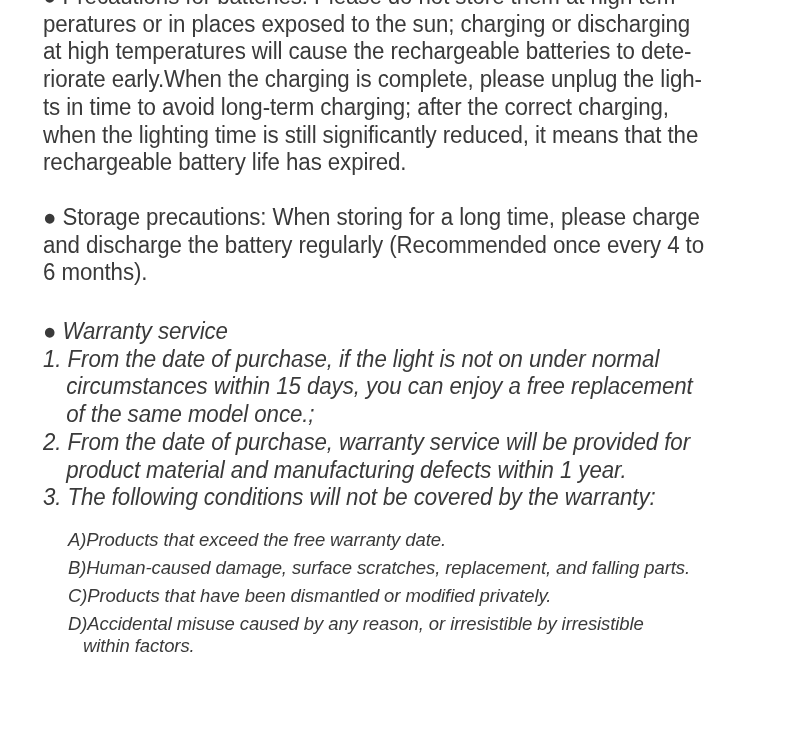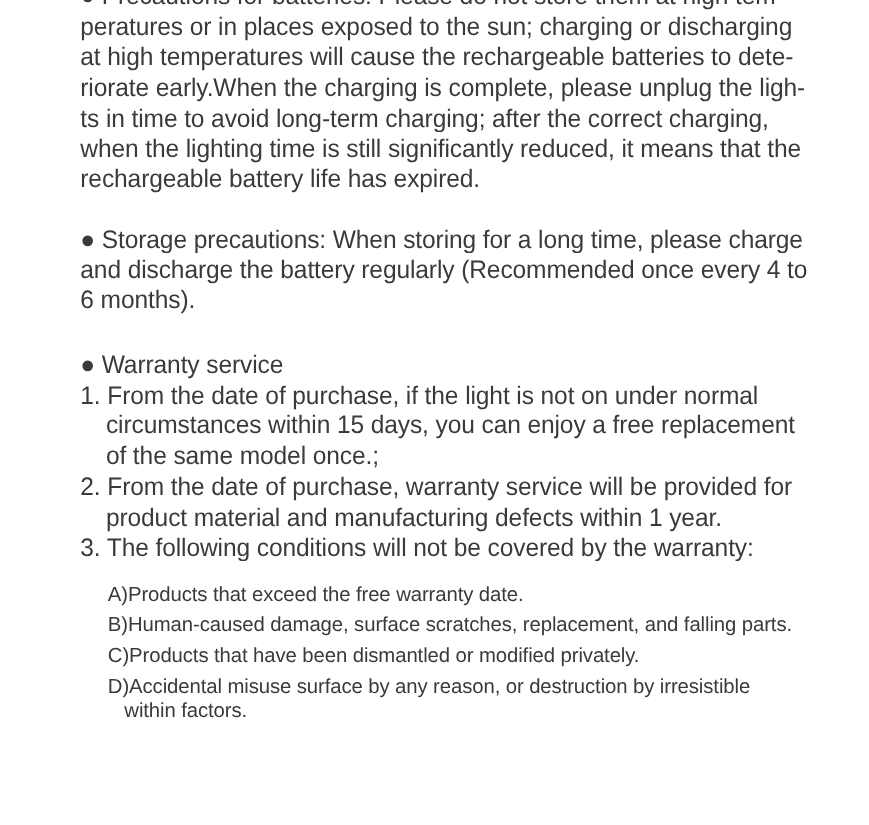--- a/index.html
+++ b/index.html
@@ -11,41 +11,41 @@
     overflow: hidden;
   }
   .page {
     position: relative;
     width: 790px;
     height: 750px;
     overflow: hidden;
     font-family: "Liberation Sans", sans-serif;
     color: #3a3a3a;
     box-sizing: border-box;
-    padding-left: 73px;
+    padding-left: 43px;
     padding-right: 18px;
   }
   .line {
     white-space: pre;
     transform-origin: 0 50%;
   }
   .main {
     font-size: 23px;
     line-height: 27.7px;
     transform: scaleX(0.97);
     letter-spacing: -0.1px;
   }
   .sub {
     font-size: 18.5px;
     line-height: 22px;
     letter-spacing: -0.1px;
   }
   .para-batteries { margin-top: -17px; }
   .para-storage   { margin-top: 27px; }
-  .para-warranty  { margin-top: 31px; }
+  .para-warranty  { margin-top: 31px; font-style: italic; }
   .indent { padding-left: 24px; }
   .sublist { margin-top: 17px; padding-left: 25px; }
   .subitem + .subitem { margin-top: 6px; }
   .subwrap { padding-left: 15px; }
 </style>
 </head>
 <body>
 
 <div class="page">
 
@@ -87,19 +87,19 @@
       <div class="subitem">
         <div class="line sub">A)Products that exceed the free warranty date.</div>
       </div>
       <div class="subitem">
         <div class="line sub">B)Human-caused damage, surface scratches, replacement, and falling parts.</div>
       </div>
       <div class="subitem">
         <div class="line sub">C)Products that have been dismantled or modified privately.</div>
       </div>
       <div class="subitem">
-        <div class="line sub">D)Accidental misuse surface by any reason, or destruction by irresistible</div>
+        <div class="line sub">D)Accidental misuse caused by any reason, or irresistible by irresistible</div>
         <div class="line sub subwrap">within factors.</div>
       </div>
     </div>
   </section>
 
 </div>
 
 </body></html>

